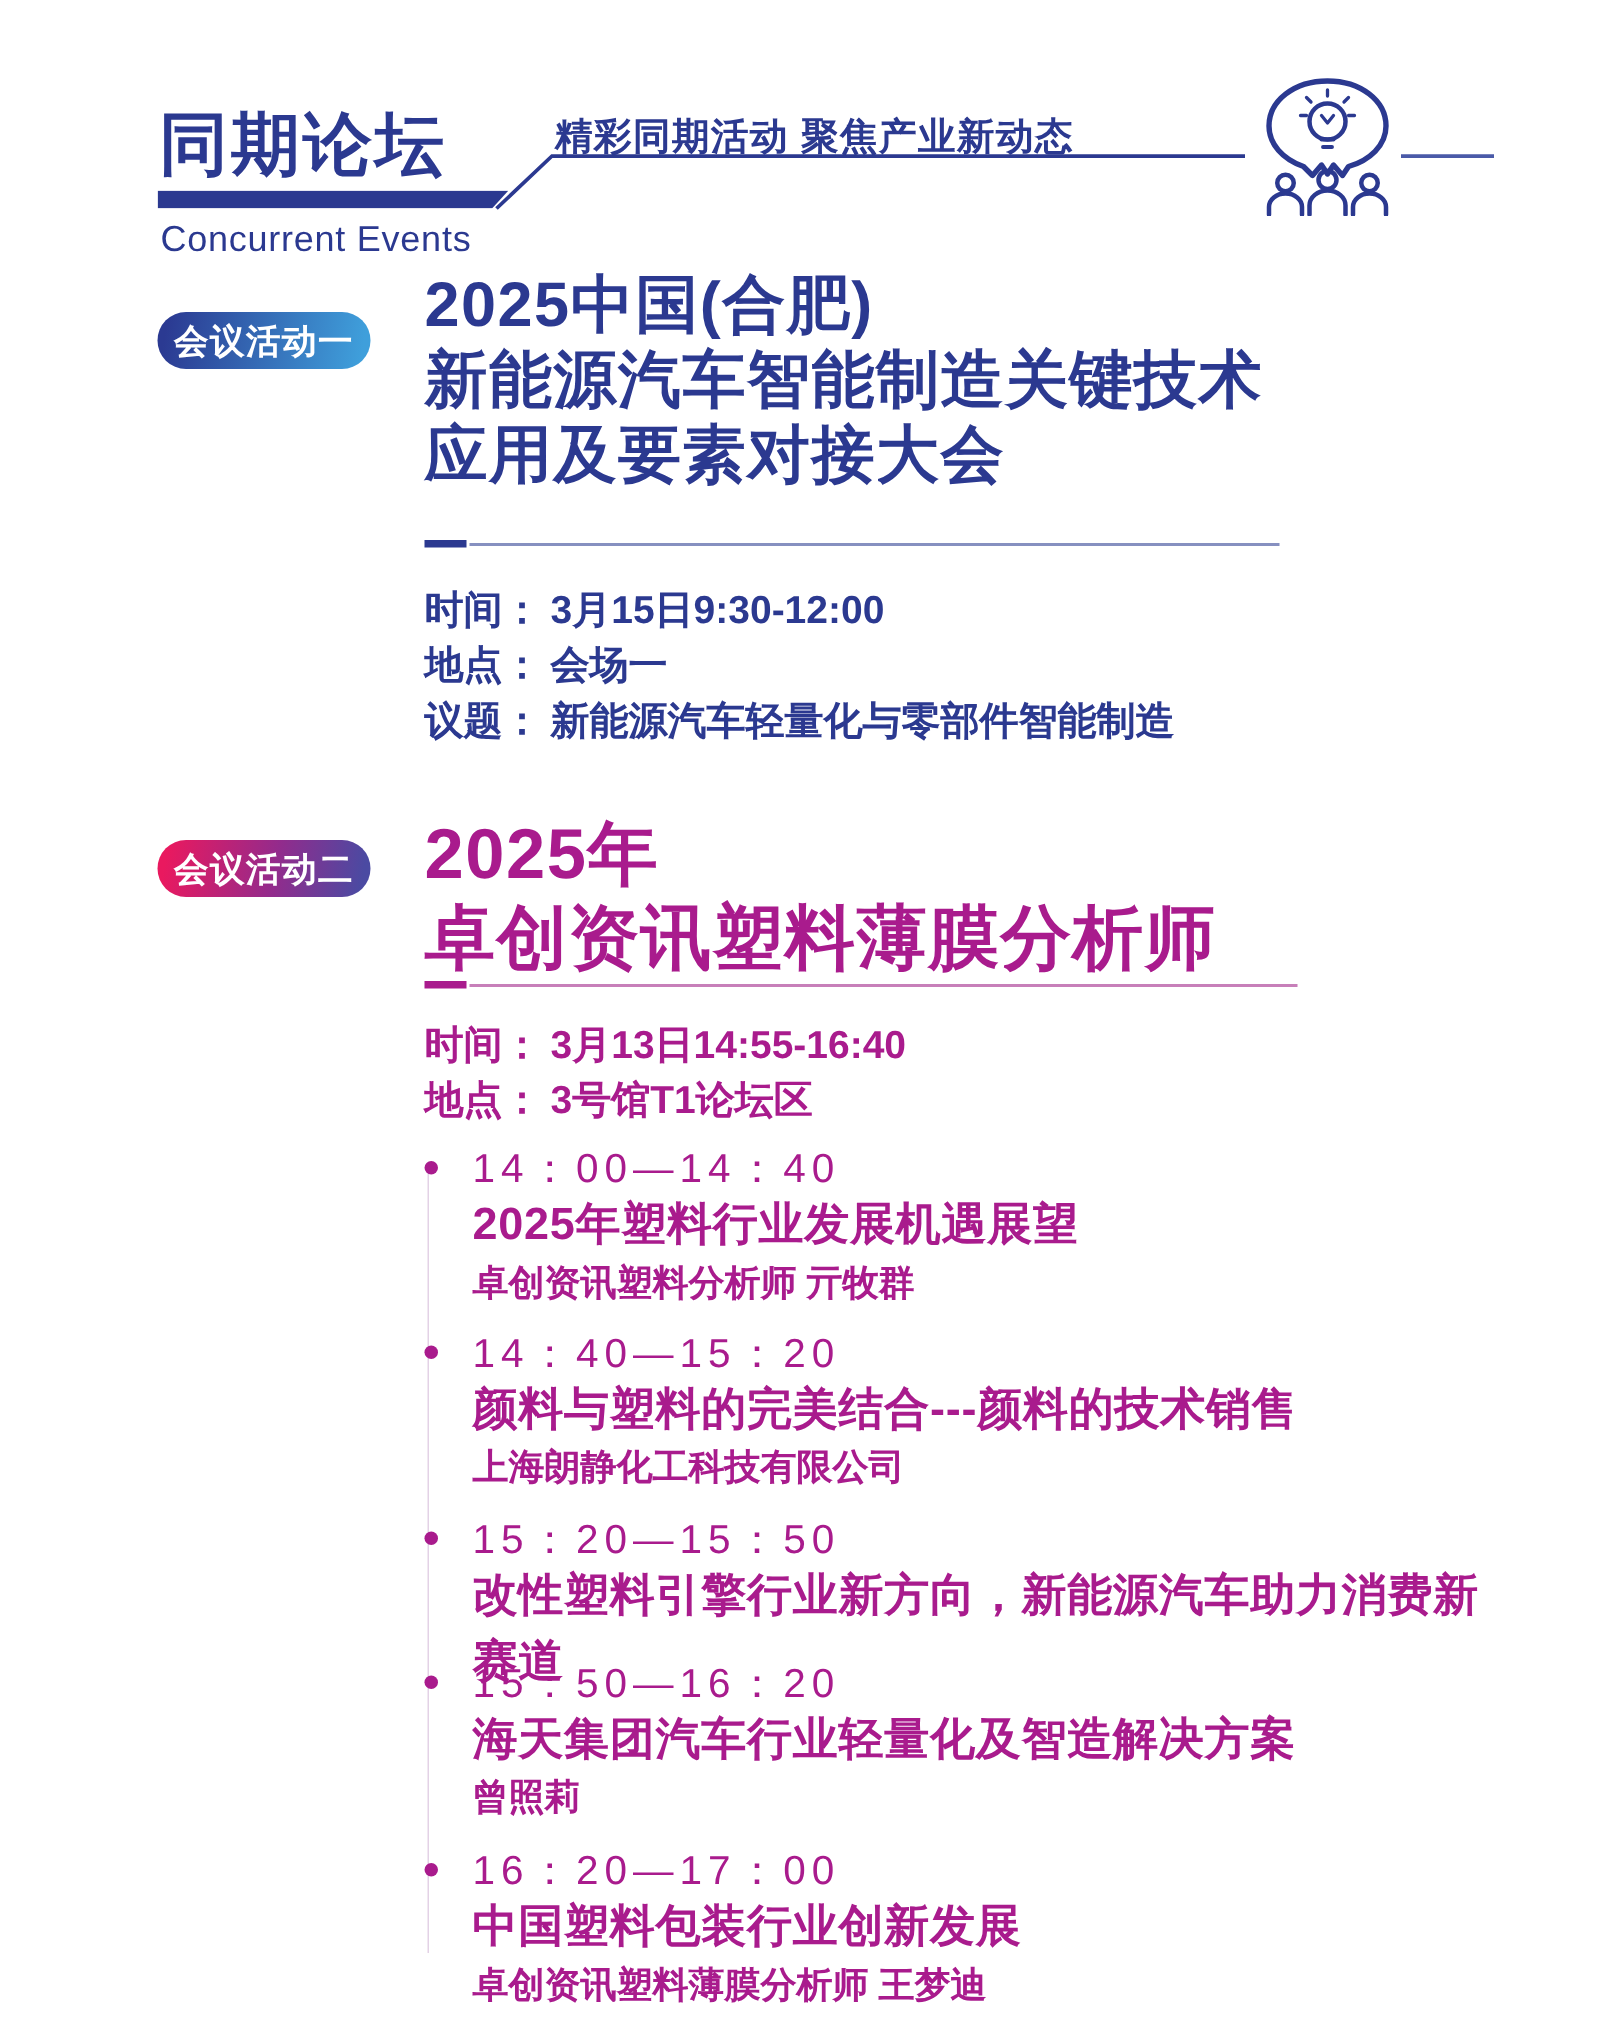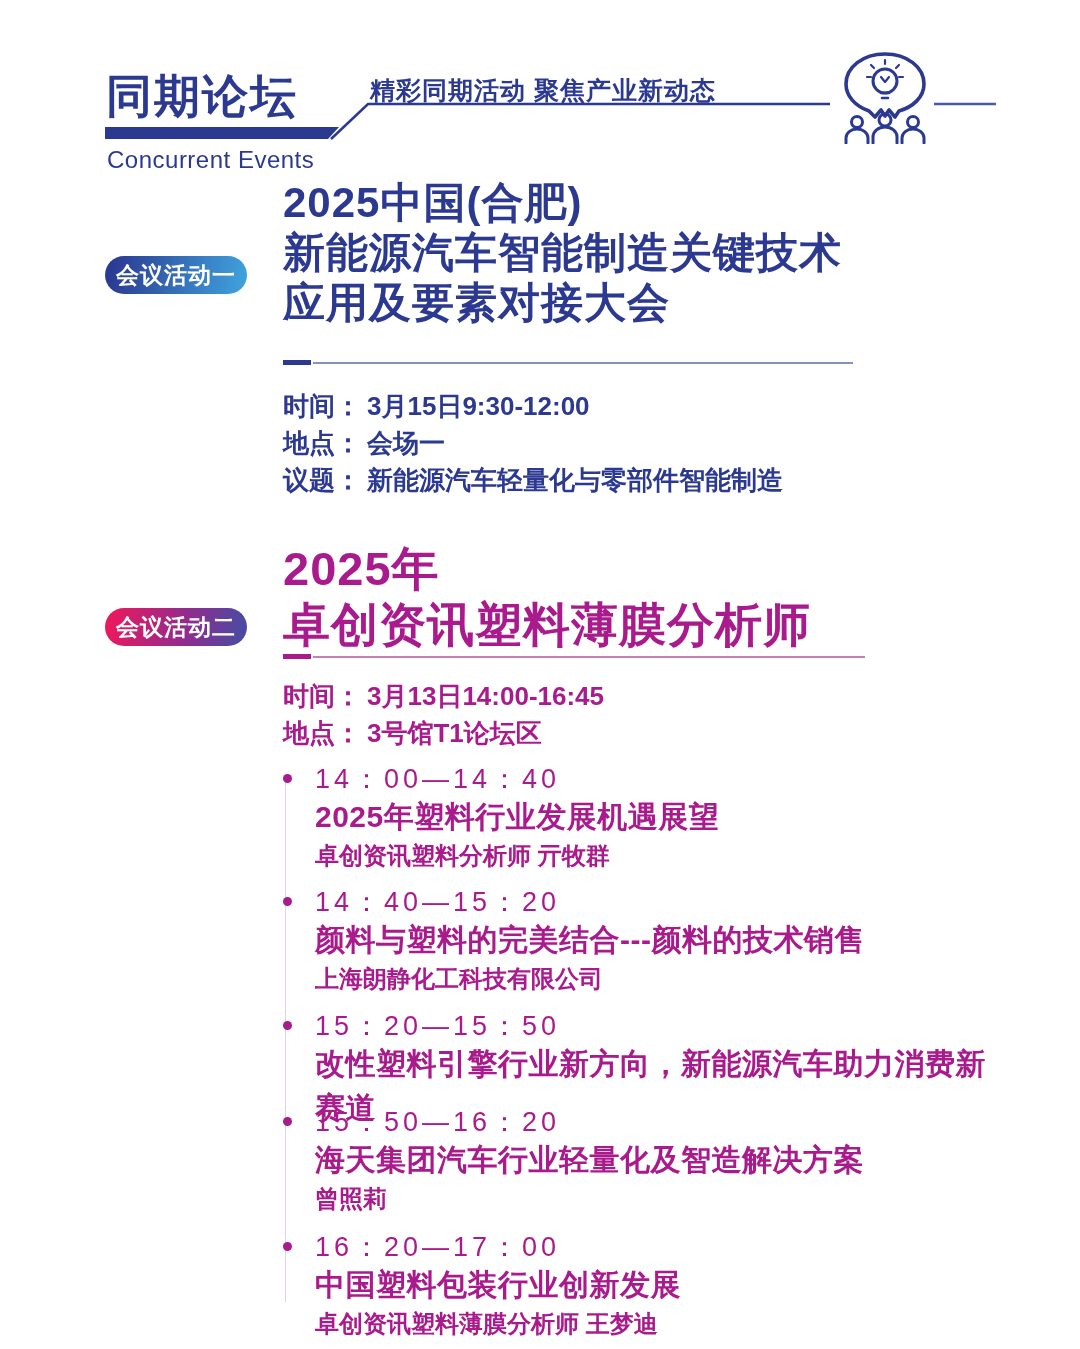--- a/index.html
+++ b/index.html
@@ -14,21 +14,21 @@
   .hd-sub{position:absolute;left:107px;top:146px;font-size:24px;font-weight:500;
     color:#2B3990;letter-spacing:0.5px;}
   .hd-tagline{position:absolute;left:370px;top:74px;font-size:25px;font-weight:700;
     color:#2B3990;letter-spacing:1px;}
   .lines-svg{position:absolute;left:0;top:0;width:1080px;height:1349px;pointer-events:none;}
   .hd-icon{position:absolute;left:838px;top:48px;width:94px;height:96px;}
 
   
   .evt-badge{position:absolute;left:105px;width:142px;height:38px;border-radius:20px;
     color:#ffffff;font-size:23px;font-weight:700;display:flex;align-items:center;
-    justify-content:center;letter-spacing:1px;margin-top:48px;}
+    justify-content:center;letter-spacing:1px;}
   #badge1{top:208px;background:linear-gradient(100deg,#2B3A92 5%,#3F9FDB 95%);}
   #badge2{top:560px;background:linear-gradient(100deg,#E9195F 5%,#932B8C 55%,#4B4AA2 95%);}
 
   
   .evt-title{position:absolute;left:283px;font-weight:800;letter-spacing:1px;}
   #title1{top:178px;font-size:42px;line-height:50px;color:#2B3990;}
   #title2{top:541px;font-size:47px;line-height:56px;color:#A91B8D;}
 
   
   .divider{position:absolute;left:283px;display:flex;align-items:center;}
@@ -121,21 +121,21 @@
     <div>卓创资讯塑料薄膜分析师</div>
   </div>
 
   <div class="divider" id="div2">
     <span class="tick"></span>
     <span class="rule"></span>
   </div>
 
   <div class="details" id="details2">
     <div class="drow">
-      <span class="dlabel">时间：</span><span>3月13日14:00-16:45</span>
+      <span class="dlabel">时间：</span><span>3月13日14:55-16:40</span>
     </div>
     <div class="drow">
       <span class="dlabel">地点：</span><span>3号馆T1论坛区</span>
     </div>
   </div>
 
   <div class="sched-line"></div>
 
   <div class="sched-item" id="sched0">
     <span class="bullet"></span>

